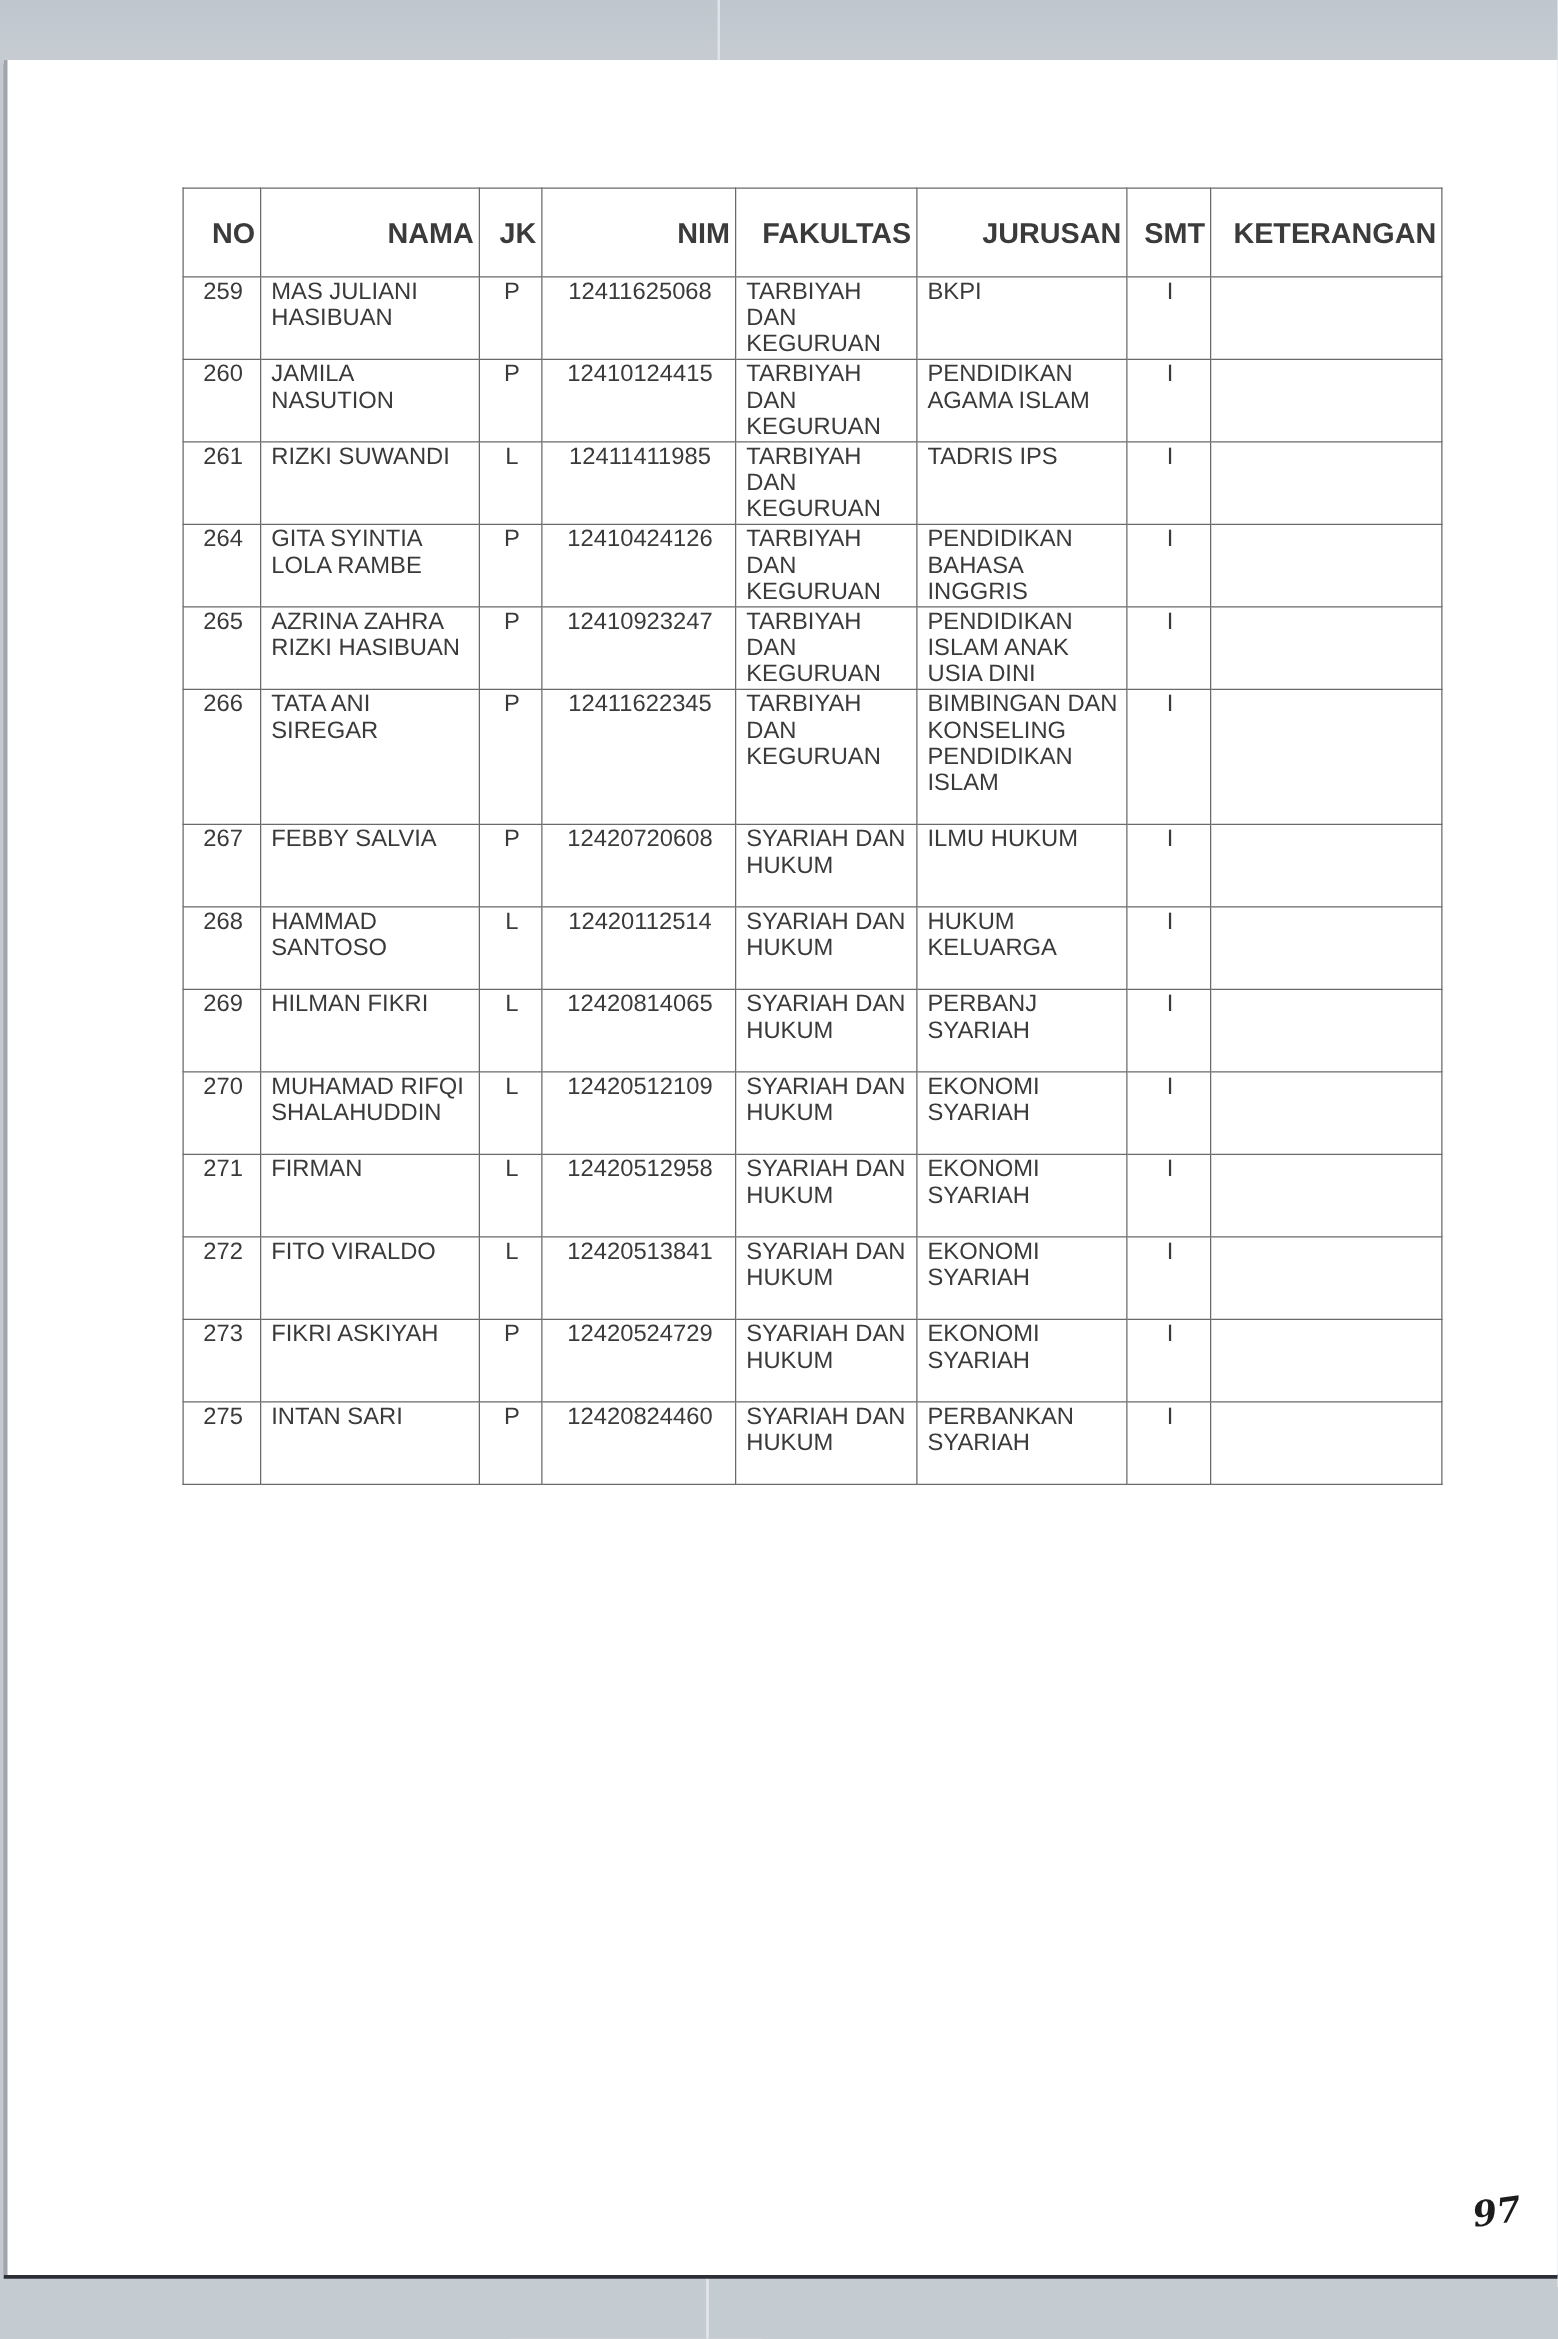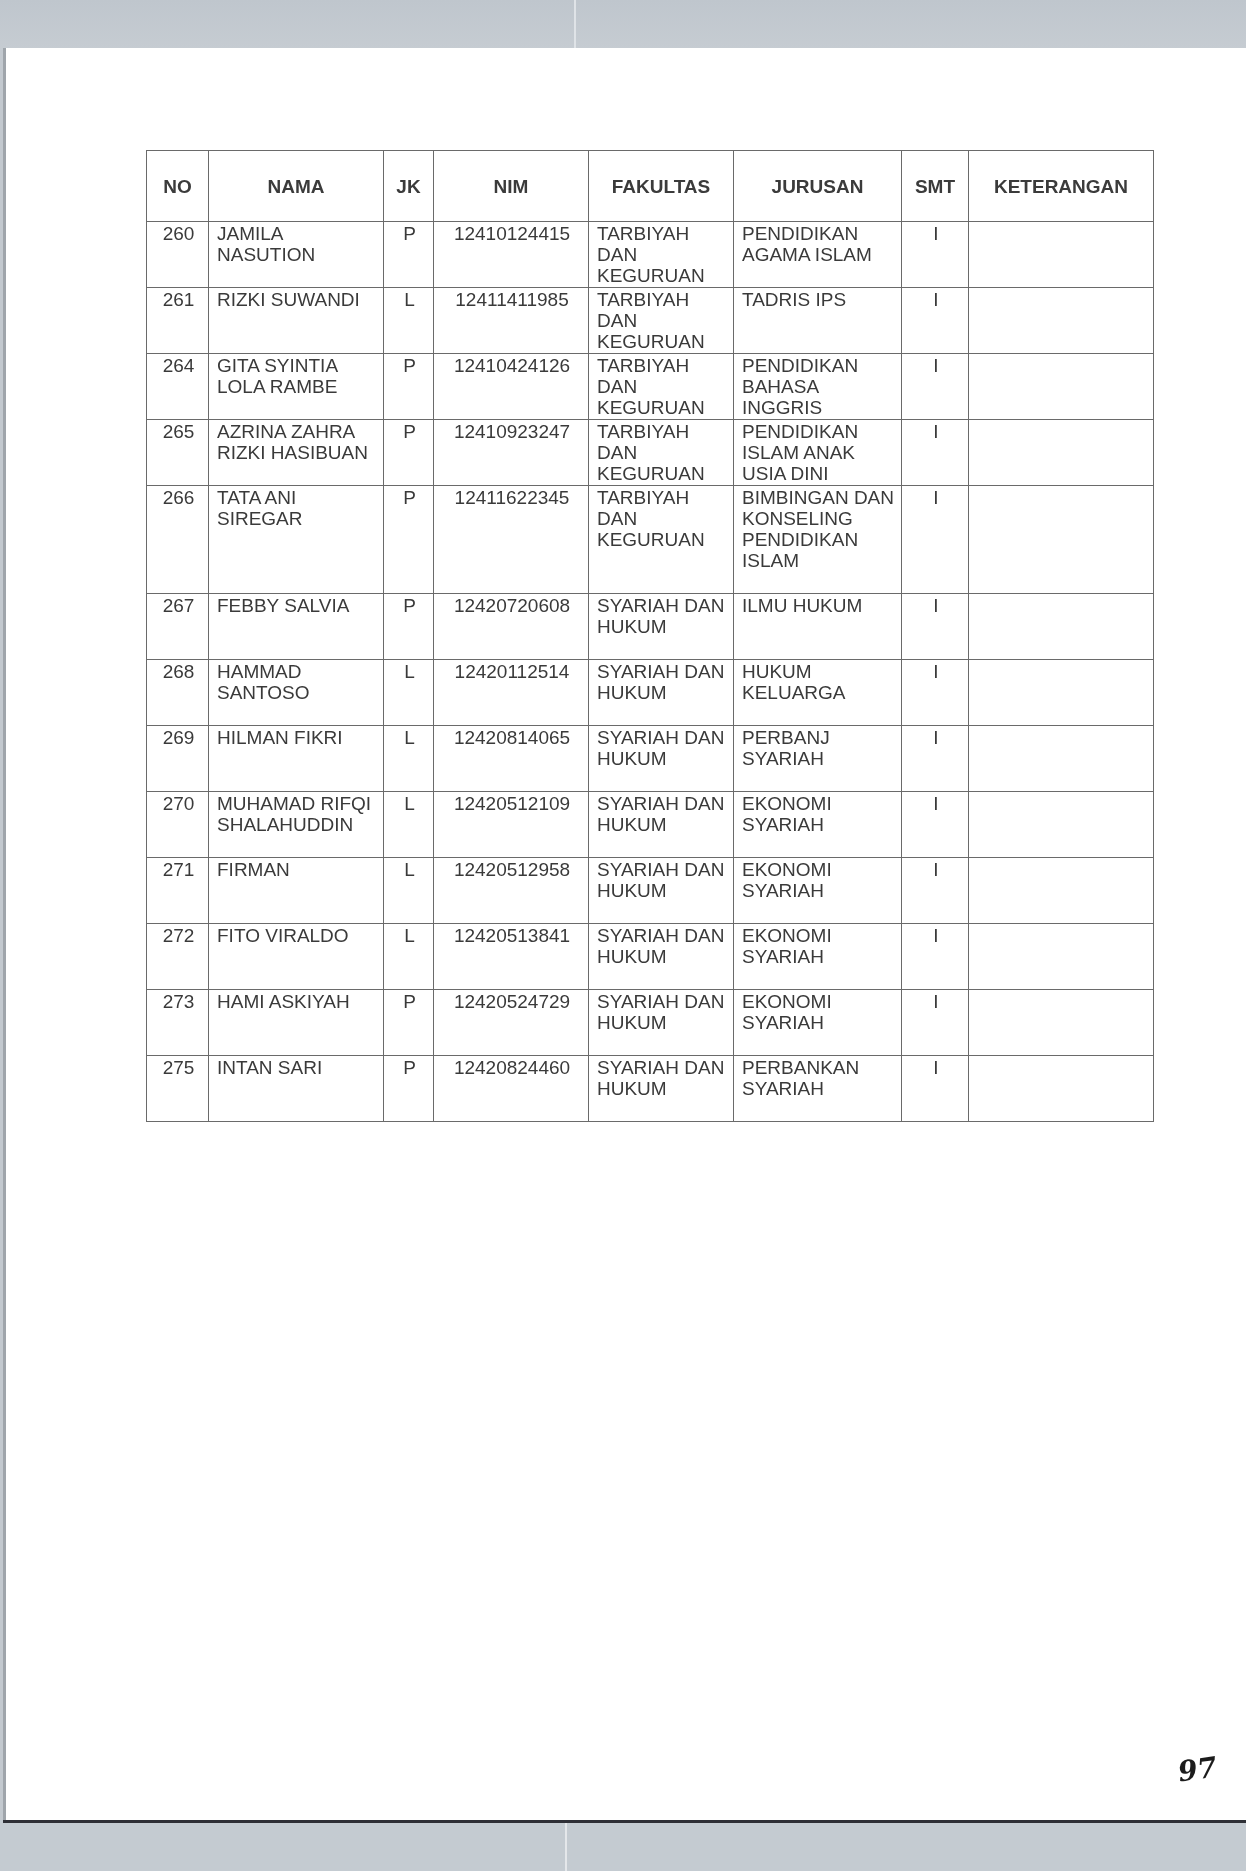--- a/index.html
+++ b/index.html
@@ -33,22 +33,22 @@
     line-height: 21px;
   }
   table.roster th, table.roster td {
     border: 1.5px solid #6a6a6a;
     vertical-align: top;
     padding: 1px 6px 1px 8px;
     overflow: hidden;
     white-space: normal;
   }
   table.roster th {
-    height: 70px; vertical-align: middle; text-align: center;
-    font-weight: bold; font-size: 19px; color: #3b3b3b; padding: 0 4px;
+    height: 70px; vertical-align: middle; text-align: right;
+    font-weight: bold; font-size: 23px; color: #3b3b3b; padding: 0 4px;
   }
   col.c-no { width: 62px; } col.c-nama { width: 175px; } col.c-jk { width: 50px; }
   col.c-nim { width: 155px; } col.c-fak { width: 145px; } col.c-jur { width: 168px; }
   col.c-smt { width: 67px; } col.c-ket { width: 185px; }
   td.no { text-align: center; padding-left: 4px; padding-right: 4px; }
   td.jk { text-align: center; }
   td.nim { text-align: center; padding-left: 4px; padding-right: 4px; }
   td.smt { text-align: center; vertical-align: bottom; }
   td.nama, td.fak, td.jur { white-space: pre-line; }
   tr.row3 td { height: 63px; }
@@ -88,20 +88,33 @@
         <th>JK</th>
         <th>NIM</th>
         <th>FAKULTAS</th>
         <th>JURUSAN</th>
         <th>SMT</th>
         <th>KETERANGAN</th>
       </tr>
     </thead>
     <tbody id="roster-body">
         <tr class="row3">
+          <td class="no">259</td>
+          <td class="nama">MAS JULIANI
+HASIBUAN</td>
+          <td class="jk">P</td>
+          <td class="nim">12411625068</td>
+          <td class="fak">TARBIYAH
+DAN
+KEGURUAN</td>
+          <td class="jur">BKPI</td>
+          <td class="smt">I</td>
+          <td class="ket"></td>
+        </tr>
+        <tr class="row3">
           <td class="no">260</td>
           <td class="nama">JAMILA
 NASUTION</td>
           <td class="jk">P</td>
           <td class="nim">12410124415</td>
           <td class="fak">TARBIYAH
 DAN
 KEGURUAN</td>
           <td class="jur">PENDIDIKAN
 AGAMA
@@ -245,21 +258,21 @@
           <td class="fak">SYARIAH
 DAN
 HUKUM</td>
           <td class="jur">EKONOMI
 SYARIAH</td>
           <td class="smt">I</td>
           <td class="ket"></td>
         </tr>
         <tr class="row3">
           <td class="no">273</td>
-          <td class="nama">HAMI ASKIYAH</td>
+          <td class="nama">FIKRI ASKIYAH</td>
           <td class="jk">P</td>
           <td class="nim">12420524729</td>
           <td class="fak">SYARIAH
 DAN
 HUKUM</td>
           <td class="jur">EKONOMI
 SYARIAH</td>
           <td class="smt">I</td>
           <td class="ket"></td>
         </tr>

